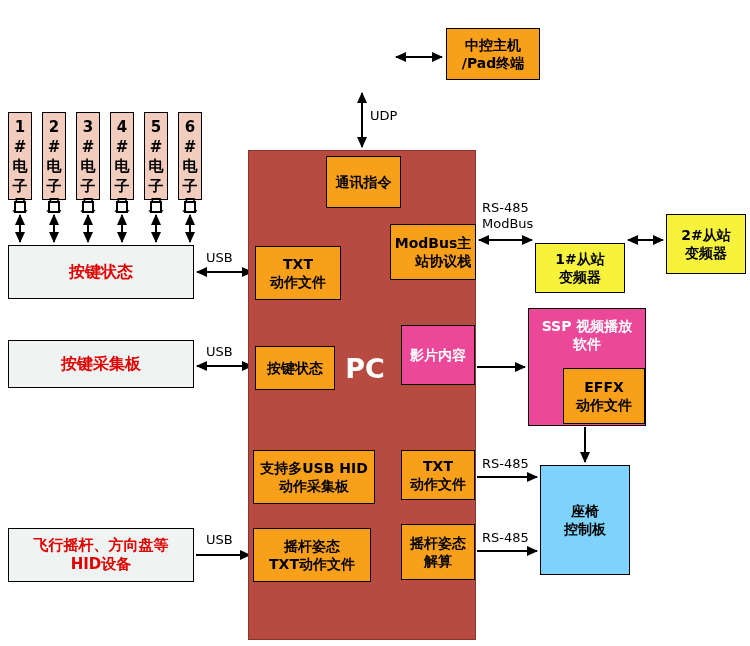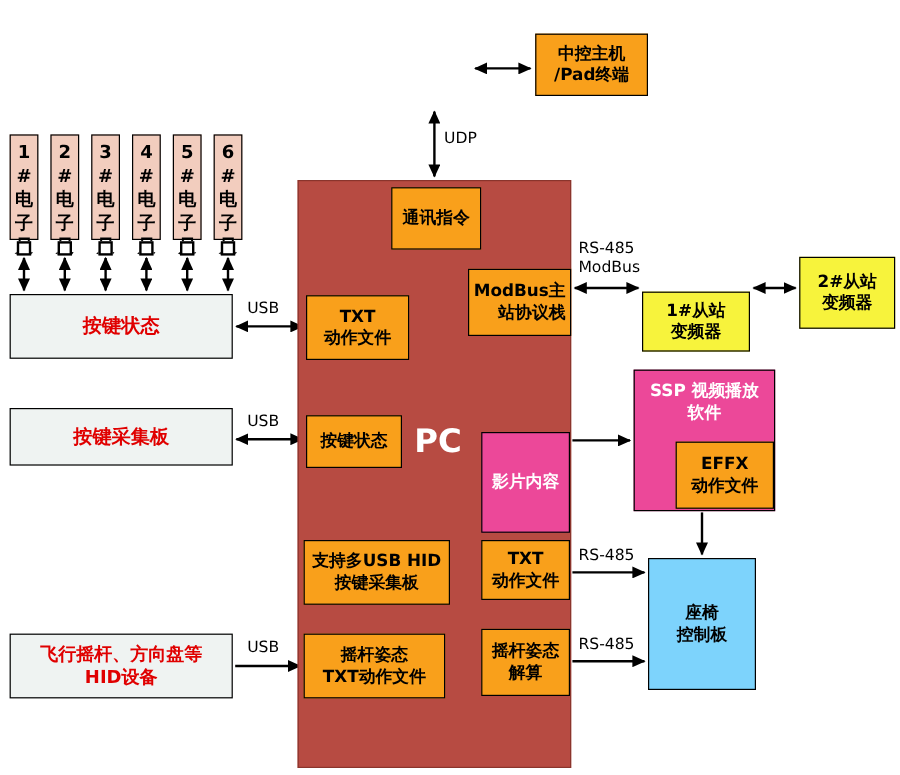--- a/index.html
+++ b/index.html
@@ -85,23 +85,23 @@
   <div class="box panel" style="left:8px; top:340px; width:186px; height:48px;">按键采集板</div>
   <div class="box panel" style="left:8px; top:528px; width:186px; height:54px; font-size:15px;text-align:center;">飞行摇杆、方向盘等
 HID设备</div>
 
   <div class="box orange" style="left:326px; top:156px; width:75px; height:52px;">通讯指令</div>
   <div class="box orange" style="left:390px; top:224px; width:86px; height:56px;text-align:right;">ModBus主
 站协议栈</div>
   <div class="box orange" style="left:255px; top:246px; width:86px; height:54px;">TXT
 动作文件</div>
   <div class="box orange" style="left:255px; top:346px; width:80px; height:44px;">按键状态</div>
-  <div class="box purple" style="left:401px; top:325px; width:74px; height:84px;margin-top:35px;">影片内容</div>
+  <div class="box purple" style="left:401px; top:325px; width:74px; height:60px;">影片内容</div>
   <div class="box orange" style="left:253px; top:450px; width:122px; height:54px;">支持多USB HID
-按键采集板</div>
+动作采集板</div>
   <div class="box orange" style="left:401px; top:450px; width:74px; height:50px;">TXT
 动作文件</div>
   <div class="box orange" style="left:253px; top:528px; width:118px; height:54px;">摇杆姿态
 TXT动作文件</div>
   <div class="box orange" style="left:401px; top:524px; width:74px; height:56px;">摇杆姿态
 解算</div>
 
   <div class="box yellow" style="left:535px; top:214px; width:90px; height:50px;margin-top:29px;">1#从站
 变频器</div>
   <div class="box yellow" style="left:666px; top:214px; width:80px; height:60px;">2#从站

